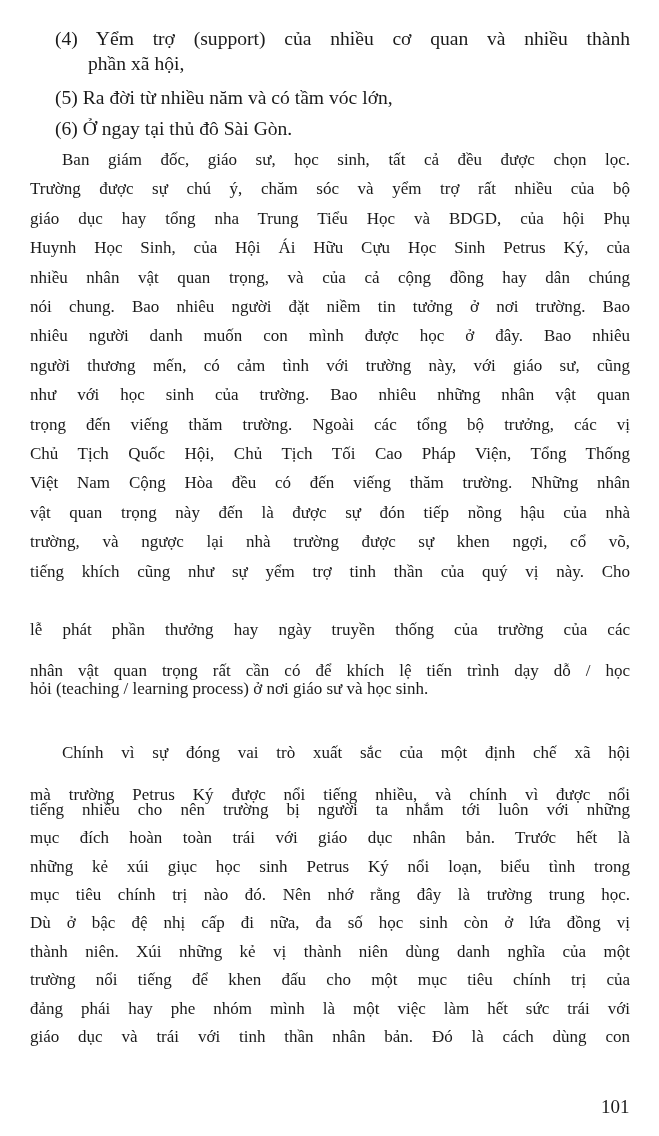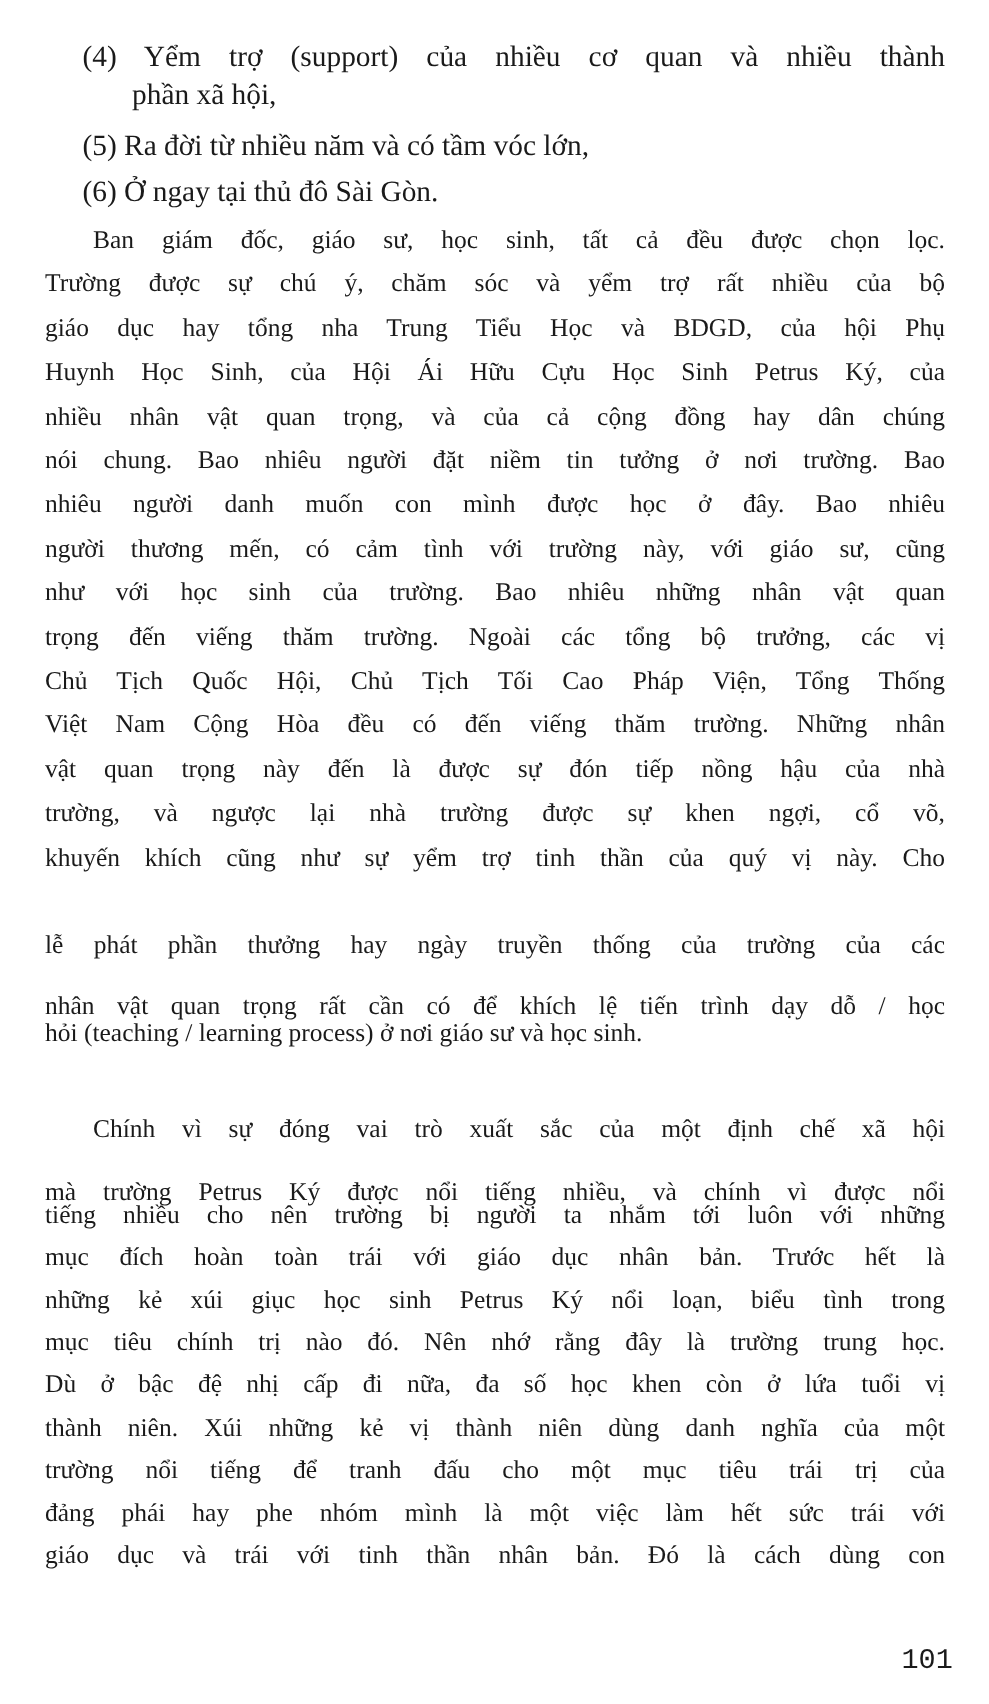--- a/index.html
+++ b/index.html
@@ -40,21 +40,20 @@
       font-size: 19.6px;
       line-height: 25px;
       white-space: nowrap;
     }
     .page-number {
       position: absolute;
       left: 601px;
       top: 1095px;
       font-size: 19px;
       line-height: 24px;
-      font-family: Liberation Mono, monospace;
     }
   </style>
 </head>
 <body>
 
 <div class="page">
 
   <div class="list-line" style="left:55px; top:26px; width:575px; text-align:justify; text-align-last:justify;">(4) Yểm trợ (support) của nhiều cơ quan và nhiều thành</div>
   <div class="list-line" style="left:88px; top:51px;">phần xã hội,</div>
   <div class="list-line" style="left:55px; top:85px;">(5) Ra đời từ nhiều năm và có tầm vóc lớn,</div>
@@ -67,32 +66,32 @@
   <div class="line" style="top: 264.6px;">nhiều nhân vật quan trọng, và của cả cộng đồng hay dân chúng</div>
   <div class="line" style="top: 294px;">nói chung. Bao nhiêu người đặt niềm tin tưởng ở nơi trường. Bao</div>
   <div class="line" style="top: 323.4px;">nhiêu người danh muốn con mình được học ở đây. Bao nhiêu</div>
   <div class="line" style="top: 352.8px;">người thương mến, có cảm tình với trường này, với giáo sư, cũng</div>
   <div class="line" style="top: 382.2px;">như với học sinh của trường. Bao nhiêu những nhân vật quan</div>
   <div class="line" style="top: 411.6px;">trọng đến viếng thăm trường. Ngoài các tổng bộ trưởng, các vị</div>
   <div class="line" style="top: 441px;">Chủ Tịch Quốc Hội, Chủ Tịch Tối Cao Pháp Viện, Tổng Thống</div>
   <div class="line" style="top: 499.8px;">vật quan trọng này đến là được sự đón tiếp nồng hậu của nhà</div>
   <div class="line" style="top: 470.4px;">Việt Nam Cộng Hòa đều có đến viếng thăm trường. Những nhân</div>
   <div class="line" style="top: 529.2px;">trường, và ngược lại nhà trường được sự khen ngợi, cổ võ,</div>
-  <div class="line" style="top: 558.6px;">khuyến khích cũng như sự yểm trợ tinh thần của quý vị này. Cho</div>
+  <div class="line" style="top: 558.6px;">tiếng khích cũng như sự yểm trợ tinh thần của quý vị này. Cho</div>
   <div class="line" style="top: 617.4px;">lễ phát phần thưởng hay ngày truyền thống của trường của các</div>
   <div class="line" style="top: 646.8px; margin-top: 11px;">nhân vật quan trọng rất cần có để khích lệ tiến trình dạy dỗ / học</div>
   <div class="line last" style="top: 676.2px;">hỏi (teaching / learning process) ở nơi giáo sư và học sinh.</div>
 
   <div class="line" style="left:62px; width:568px; top:740px;">Chính vì sự đóng vai trò xuất sắc của một định chế xã hội</div>
   <div class="line" style="top: 782px;">mà trường Petrus Ký được nổi tiếng nhiều, và chính vì được nổi</div>
   <div class="line" style="top: 796.8px;">tiếng nhiều cho nên trường bị người ta nhắm tới luôn với những</div>
   <div class="line" style="top: 825.2px;">mục đích hoàn toàn trái với giáo dục nhân bản. Trước hết là</div>
   <div class="line" style="top: 853.6px;">những kẻ xúi giục học sinh Petrus Ký nổi loạn, biểu tình trong</div>
   <div class="line" style="top: 882px;">mục tiêu chính trị nào đó. Nên nhớ rằng đây là trường trung học.</div>
-  <div class="line" style="top: 910.4px;">Dù ở bậc đệ nhị cấp đi nữa, đa số học khen còn ở lứa tuổi vị</div>
+  <div class="line" style="top: 910.4px;">Dù ở bậc đệ nhị cấp đi nữa, đa số học sinh còn ở lứa đồng vị</div>
   <div class="line" style="top: 938.8px;">thành niên. Xúi những kẻ vị thành niên dùng danh nghĩa của một</div>
-  <div class="line" style="top: 967.2px;">trường nổi tiếng để tranh đấu cho một mục tiêu trái trị của</div>
+  <div class="line" style="top: 967.2px;">trường nổi tiếng để khen đấu cho một mục tiêu chính trị của</div>
   <div class="line" style="top: 995.6px;">đảng phái hay phe nhóm mình là một việc làm hết sức trái với</div>
   <div class="line" style="top: 1024px;">giáo dục và trái với tinh thần nhân bản. Đó là cách dùng con</div>
 
 
   <div class="page-number">101</div>
 </div>
 
 </body></html>

